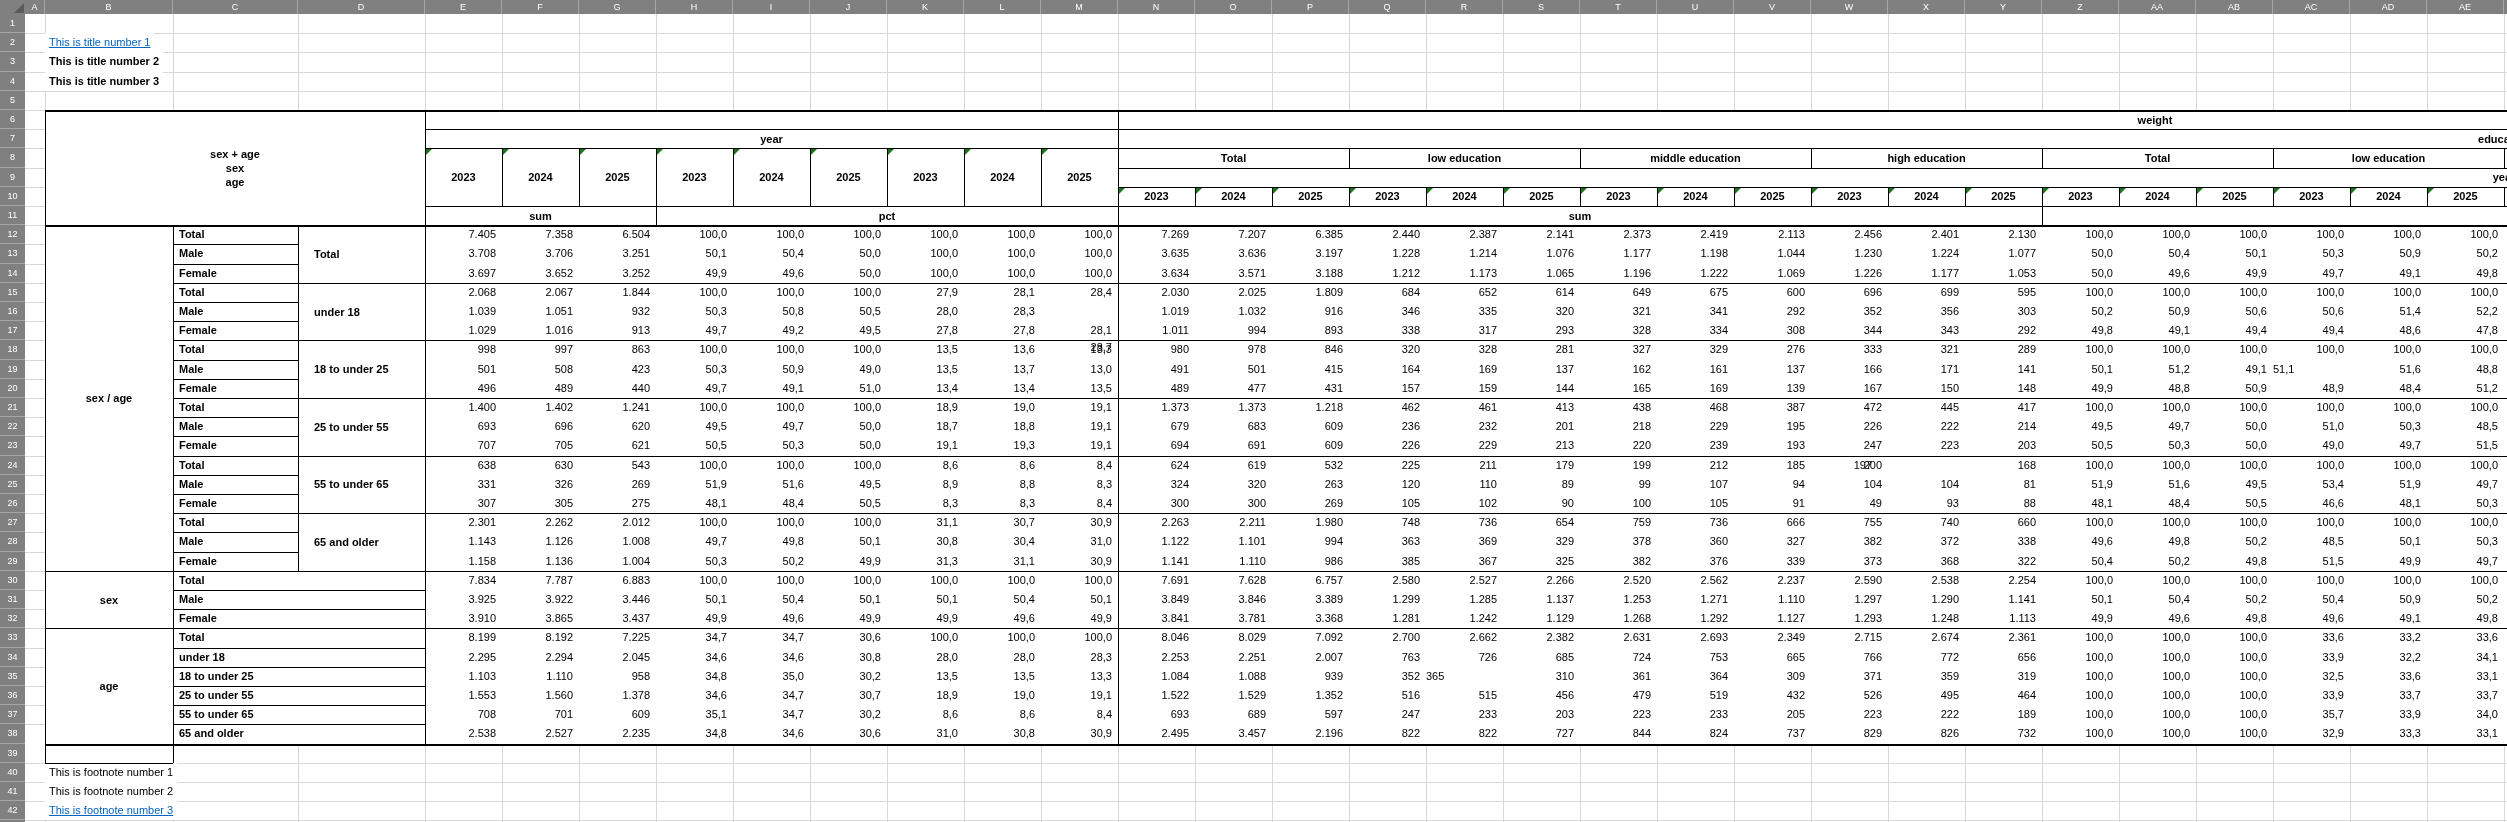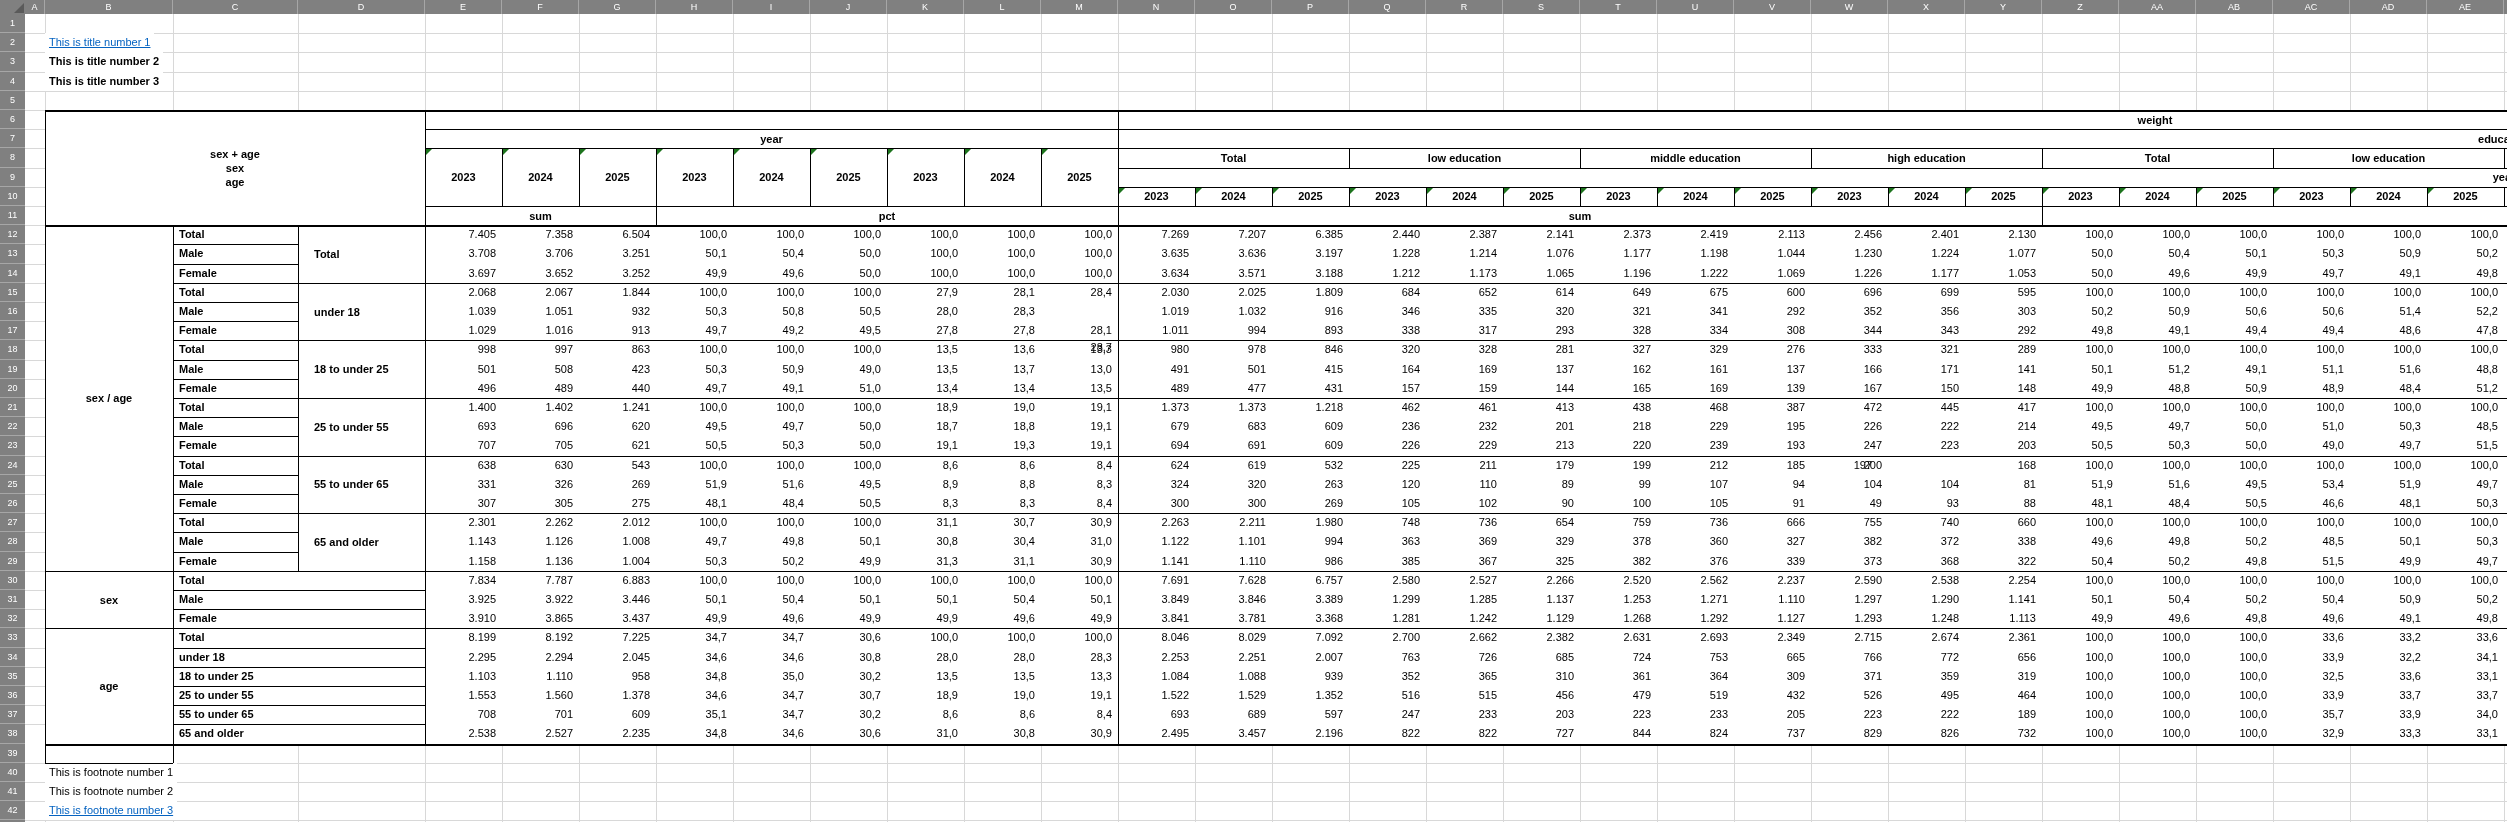--- a/index.html
+++ b/index.html
@@ -594,21 +594,21 @@
       <div class="abs" style="left: 1478px; top: 345.6px; width: 77px; height: 19.2px; line-height: 19.2px; text-align: right; padding-right: 6px; box-sizing: border-box; font-size: 11px;">137</div>
       <div class="abs" style="left: 1555px; top: 345.6px; width: 77px; height: 19.2px; line-height: 19.2px; text-align: right; padding-right: 6px; box-sizing: border-box; font-size: 11px;">162</div>
       <div class="abs" style="left: 1632px; top: 345.6px; width: 77px; height: 19.2px; line-height: 19.2px; text-align: right; padding-right: 6px; box-sizing: border-box; font-size: 11px;">161</div>
       <div class="abs" style="left: 1709px; top: 345.6px; width: 77px; height: 19.2px; line-height: 19.2px; text-align: right; padding-right: 6px; box-sizing: border-box; font-size: 11px;">137</div>
       <div class="abs" style="left: 1786px; top: 345.6px; width: 77px; height: 19.2px; line-height: 19.2px; text-align: right; padding-right: 6px; box-sizing: border-box; font-size: 11px;">166</div>
       <div class="abs" style="left: 1863px; top: 345.6px; width: 77px; height: 19.2px; line-height: 19.2px; text-align: right; padding-right: 6px; box-sizing: border-box; font-size: 11px;">171</div>
       <div class="abs" style="left: 1940px; top: 345.6px; width: 77px; height: 19.2px; line-height: 19.2px; text-align: right; padding-right: 6px; box-sizing: border-box; font-size: 11px;">141</div>
       <div class="abs" style="left: 2017px; top: 345.6px; width: 77px; height: 19.2px; line-height: 19.2px; text-align: right; padding-right: 6px; box-sizing: border-box; font-size: 11px;">50,1</div>
       <div class="abs" style="left: 2094px; top: 345.6px; width: 77px; height: 19.2px; line-height: 19.2px; text-align: right; padding-right: 6px; box-sizing: border-box; font-size: 11px;">51,2</div>
       <div class="abs" style="left: 2171px; top: 345.6px; width: 77px; height: 19.2px; line-height: 19.2px; text-align: right; padding-right: 6px; box-sizing: border-box; font-size: 11px;">49,1</div>
-      <div class="abs" style="left: 2248px; top: 345.6px; width: 77px; height: 19.2px; line-height: 19.2px; text-align: right; padding-right: 6px; box-sizing: border-box; font-size: 11px;">51,1</div>
+      <div class="abs" style="left: 2248px; top: 345.6px; width: 77px; height: 19.2px; line-height: 19.2px; text-align: left; padding-right: 6px; box-sizing: border-box; font-size: 11px;">51,1</div>
       <div class="abs" style="left: 2325px; top: 345.6px; width: 77px; height: 19.2px; line-height: 19.2px; text-align: right; padding-right: 6px; box-sizing: border-box; font-size: 11px;">51,6</div>
       <div class="abs" style="left: 2402px; top: 345.6px; width: 77px; height: 19.2px; line-height: 19.2px; text-align: right; padding-right: 6px; box-sizing: border-box; font-size: 11px;">48,8</div>
       <div class="abs" style="left: 148px; top: 364.8px; width: 125px; height: 1px; background: rgb(0, 0, 0);"></div>
       <div class="abs" style="left: 148px; top: 364.8px; width: 125px; height: 19.2px; line-height: 19.2px; padding-left: 6px; box-sizing: border-box; font-size: 11px; font-weight: bold;">Female</div>
       <div class="abs" style="left: 400px; top: 364.8px; width: 77px; height: 19.2px; line-height: 19.2px; text-align: right; padding-right: 6px; box-sizing: border-box; font-size: 11px;">496</div>
       <div class="abs" style="left: 477px; top: 364.8px; width: 77px; height: 19.2px; line-height: 19.2px; text-align: right; padding-right: 6px; box-sizing: border-box; font-size: 11px;">489</div>
       <div class="abs" style="left: 554px; top: 364.8px; width: 77px; height: 19.2px; line-height: 19.2px; text-align: right; padding-right: 6px; box-sizing: border-box; font-size: 11px;">440</div>
       <div class="abs" style="left: 631px; top: 364.8px; width: 77px; height: 19.2px; line-height: 19.2px; text-align: right; padding-right: 6px; box-sizing: border-box; font-size: 11px;">49,7</div>
       <div class="abs" style="left: 708px; top: 364.8px; width: 77px; height: 19.2px; line-height: 19.2px; text-align: right; padding-right: 6px; box-sizing: border-box; font-size: 11px;">49,1</div>
       <div class="abs" style="left: 785px; top: 364.8px; width: 77px; height: 19.2px; line-height: 19.2px; text-align: right; padding-right: 6px; box-sizing: border-box; font-size: 11px;">51,0</div>
@@ -1050,21 +1050,21 @@
       <div class="abs" style="left: 631px; top: 652.8px; width: 77px; height: 19.2px; line-height: 19.2px; text-align: right; padding-right: 6px; box-sizing: border-box; font-size: 11px;">34,8</div>
       <div class="abs" style="left: 708px; top: 652.8px; width: 77px; height: 19.2px; line-height: 19.2px; text-align: right; padding-right: 6px; box-sizing: border-box; font-size: 11px;">35,0</div>
       <div class="abs" style="left: 785px; top: 652.8px; width: 77px; height: 19.2px; line-height: 19.2px; text-align: right; padding-right: 6px; box-sizing: border-box; font-size: 11px;">30,2</div>
       <div class="abs" style="left: 862px; top: 652.8px; width: 77px; height: 19.2px; line-height: 19.2px; text-align: right; padding-right: 6px; box-sizing: border-box; font-size: 11px;">13,5</div>
       <div class="abs" style="left: 939px; top: 652.8px; width: 77px; height: 19.2px; line-height: 19.2px; text-align: right; padding-right: 6px; box-sizing: border-box; font-size: 11px;">13,5</div>
       <div class="abs" style="left: 1016px; top: 652.8px; width: 77px; height: 19.2px; line-height: 19.2px; text-align: right; padding-right: 6px; box-sizing: border-box; font-size: 11px;">13,3</div>
       <div class="abs" style="left: 1093px; top: 652.8px; width: 77px; height: 19.2px; line-height: 19.2px; text-align: right; padding-right: 6px; box-sizing: border-box; font-size: 11px;">1.084</div>
       <div class="abs" style="left: 1170px; top: 652.8px; width: 77px; height: 19.2px; line-height: 19.2px; text-align: right; padding-right: 6px; box-sizing: border-box; font-size: 11px;">1.088</div>
       <div class="abs" style="left: 1247px; top: 652.8px; width: 77px; height: 19.2px; line-height: 19.2px; text-align: right; padding-right: 6px; box-sizing: border-box; font-size: 11px;">939</div>
       <div class="abs" style="left: 1324px; top: 652.8px; width: 77px; height: 19.2px; line-height: 19.2px; text-align: right; padding-right: 6px; box-sizing: border-box; font-size: 11px;">352</div>
-      <div class="abs" style="left: 1401px; top: 652.8px; width: 77px; height: 19.2px; line-height: 19.2px; text-align: right; padding-right: 6px; box-sizing: border-box; font-size: 11px;">365</div>
+      <div class="abs" style="left: 1401px; top: 652.8px; width: 77px; height: 19.2px; line-height: 19.2px; padding-right: 6px; box-sizing: border-box; font-size: 11px;">365</div>
       <div class="abs" style="left: 1478px; top: 652.8px; width: 77px; height: 19.2px; line-height: 19.2px; text-align: right; padding-right: 6px; box-sizing: border-box; font-size: 11px;">310</div>
       <div class="abs" style="left: 1555px; top: 652.8px; width: 77px; height: 19.2px; line-height: 19.2px; text-align: right; padding-right: 6px; box-sizing: border-box; font-size: 11px;">361</div>
       <div class="abs" style="left: 1632px; top: 652.8px; width: 77px; height: 19.2px; line-height: 19.2px; text-align: right; padding-right: 6px; box-sizing: border-box; font-size: 11px;">364</div>
       <div class="abs" style="left: 1709px; top: 652.8px; width: 77px; height: 19.2px; line-height: 19.2px; text-align: right; padding-right: 6px; box-sizing: border-box; font-size: 11px;">309</div>
       <div class="abs" style="left: 1786px; top: 652.8px; width: 77px; height: 19.2px; line-height: 19.2px; text-align: right; padding-right: 6px; box-sizing: border-box; font-size: 11px;">371</div>
       <div class="abs" style="left: 1863px; top: 652.8px; width: 77px; height: 19.2px; line-height: 19.2px; text-align: right; padding-right: 6px; box-sizing: border-box; font-size: 11px;">359</div>
       <div class="abs" style="left: 1940px; top: 652.8px; width: 77px; height: 19.2px; line-height: 19.2px; text-align: right; padding-right: 6px; box-sizing: border-box; font-size: 11px;">319</div>
       <div class="abs" style="left: 2017px; top: 652.8px; width: 77px; height: 19.2px; line-height: 19.2px; text-align: right; padding-right: 6px; box-sizing: border-box; font-size: 11px;">100,0</div>
       <div class="abs" style="left: 2094px; top: 652.8px; width: 77px; height: 19.2px; line-height: 19.2px; text-align: right; padding-right: 6px; box-sizing: border-box; font-size: 11px;">100,0</div>
       <div class="abs" style="left: 2171px; top: 652.8px; width: 77px; height: 19.2px; line-height: 19.2px; text-align: right; padding-right: 6px; box-sizing: border-box; font-size: 11px;">100,0</div>

